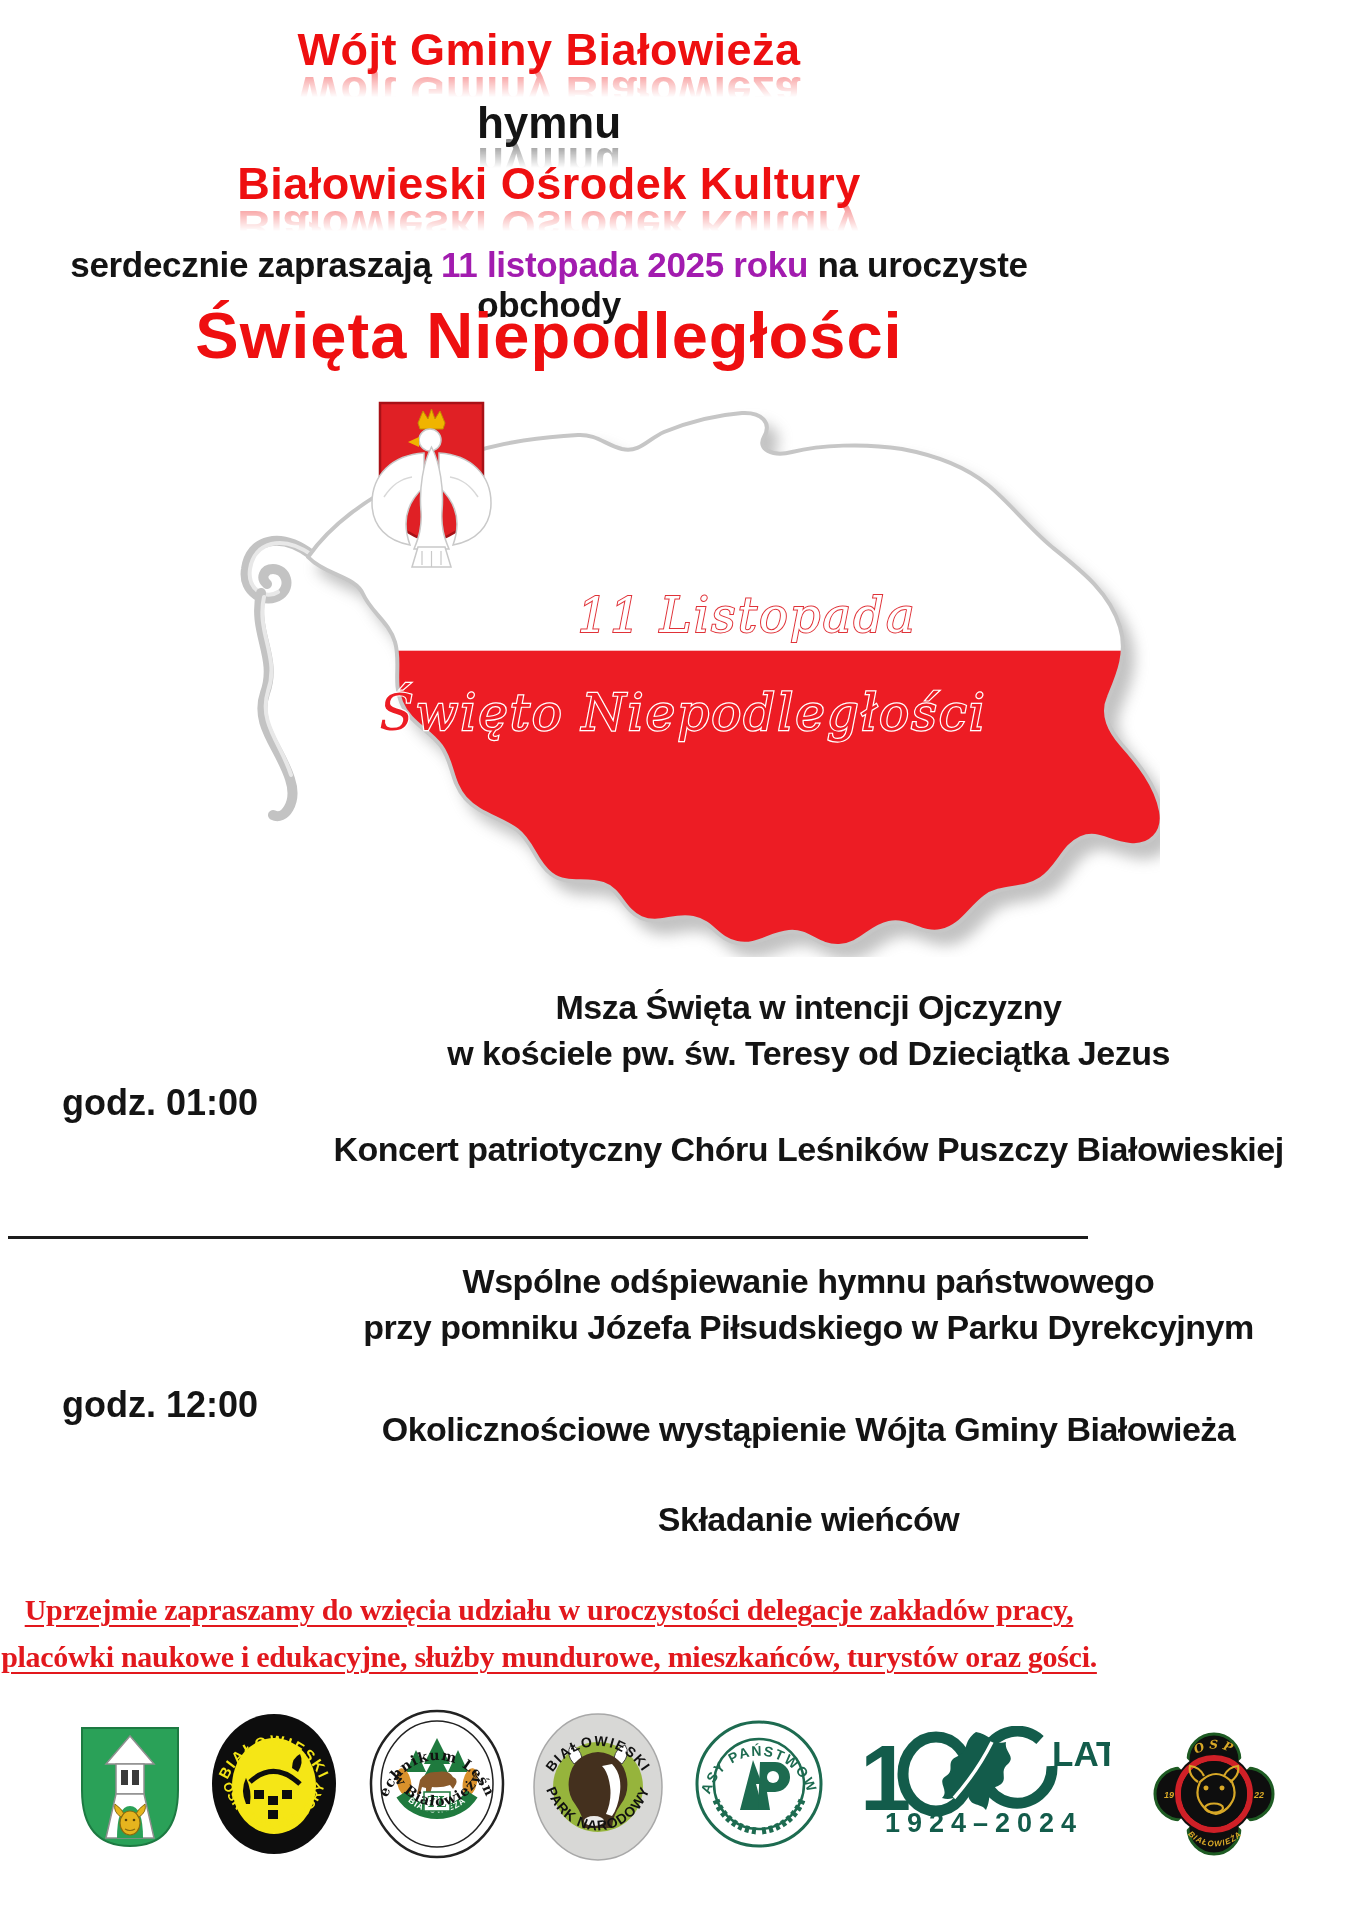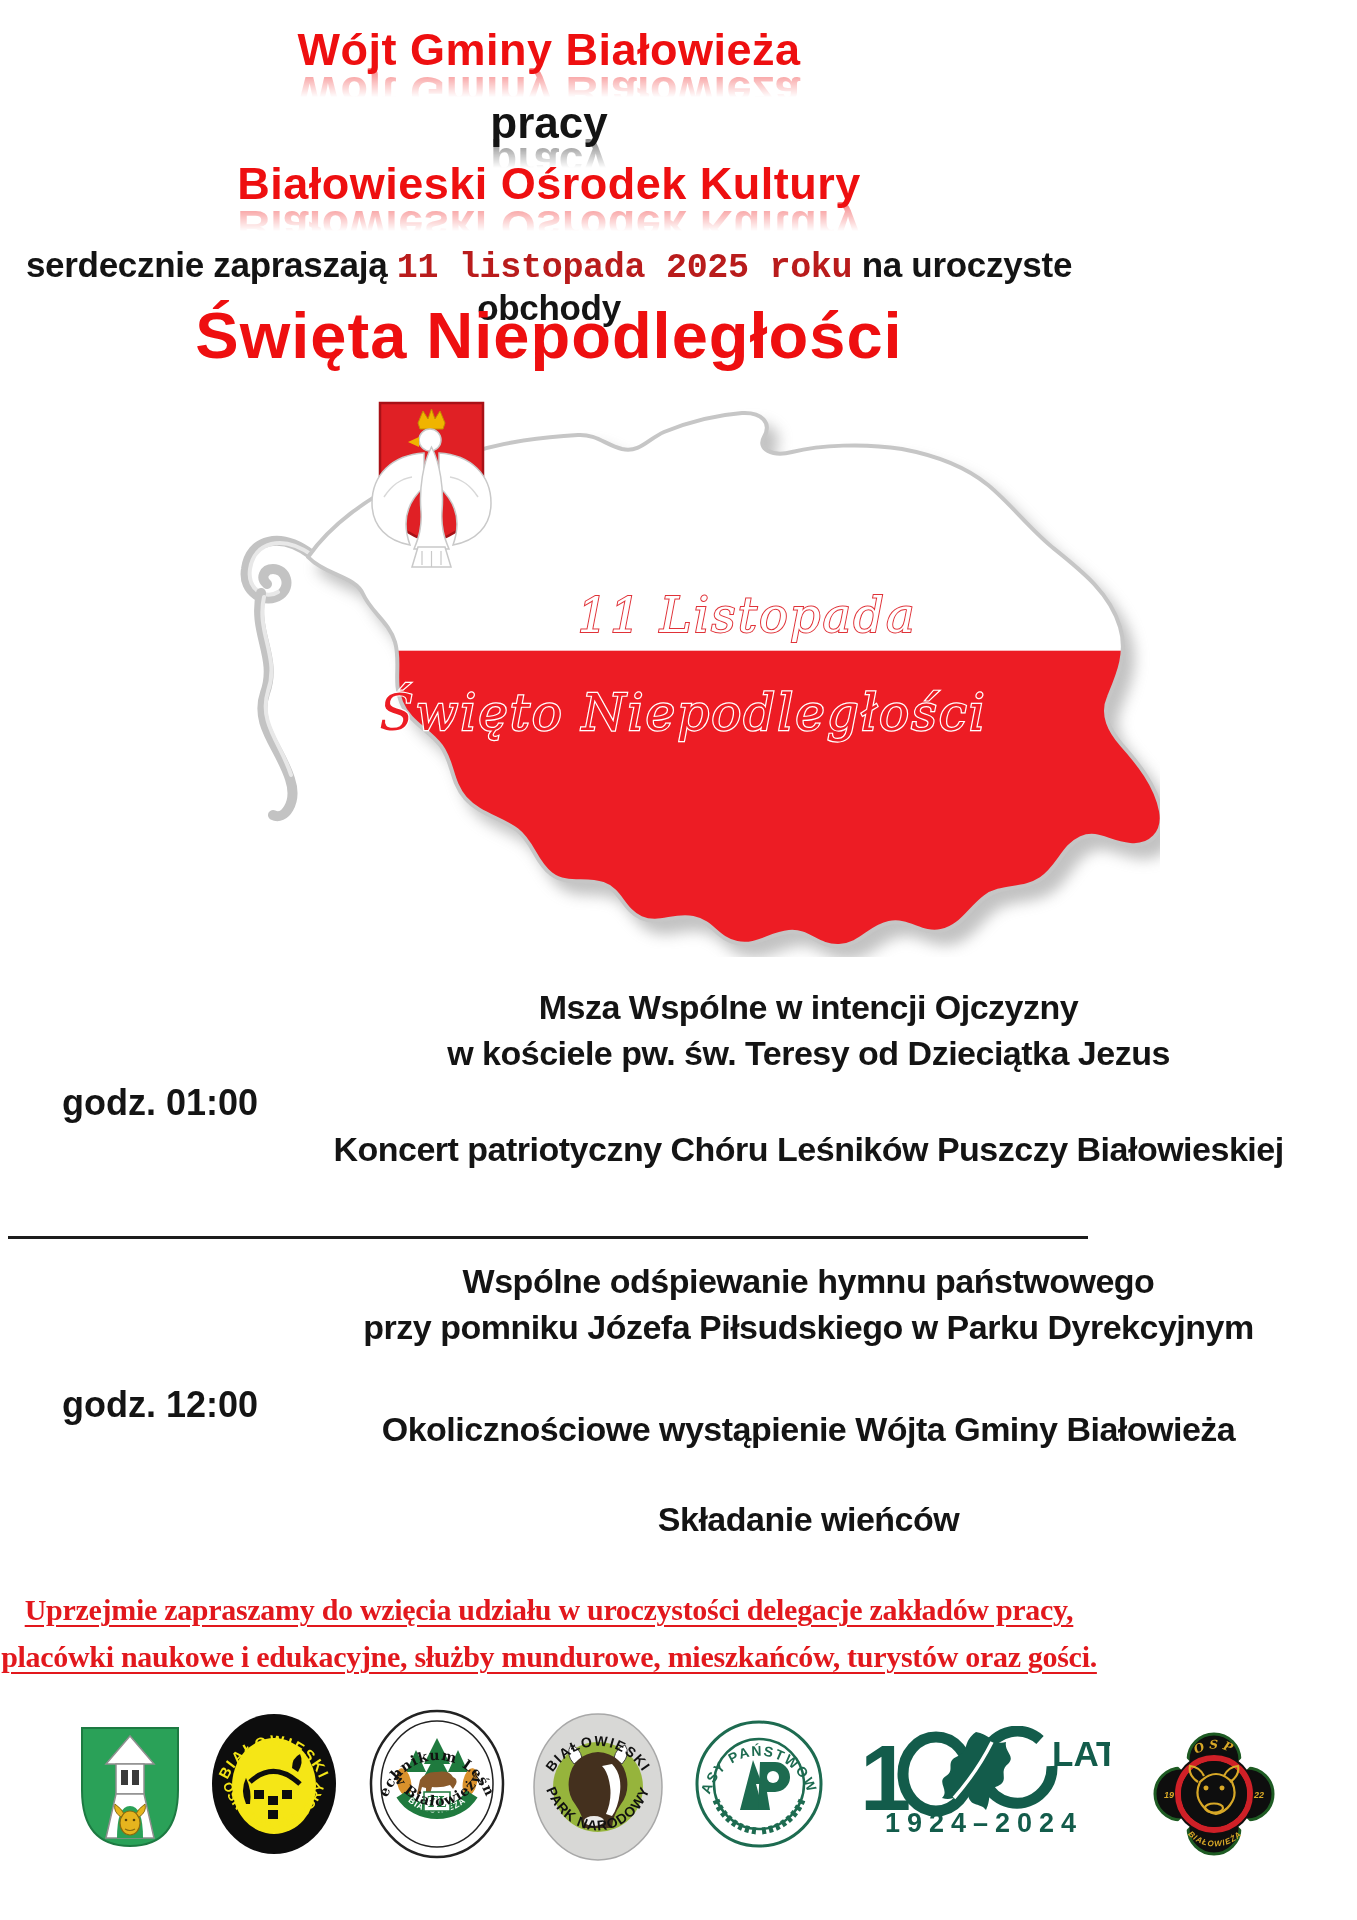--- a/index.html
+++ b/index.html
@@ -6,21 +6,21 @@
             font-family:"Liberation Sans","DejaVu Sans",sans-serif;}
   .stage{position:absolute;inset:0;width:1098px;height:1920px;}
 
   .centered{position:absolute;left:0;right:0;text-align:center;}
 
   .reflect{-webkit-box-reflect:below -10px linear-gradient(to bottom, rgba(0,0,0,0) 40%, rgba(0,0,0,0.55) 100%);}
 
   .org-line{font-size:45px;font-weight:bold;color:#ee0f10;letter-spacing:0.5px;}
   .conj-line{font-size:44px;font-weight:bold;color:#141414;}
   .invite-line{font-size:35px;font-weight:bold;color:#141414;letter-spacing:-0.3px;}
-  .invite-line .hl{color:#b91c1c;font-family:Liberation Mono, monospace;}
+  .invite-line .hl{color:#a21caf;}
   .event-title{font-size:65px;font-weight:bold;color:#ee0f10;letter-spacing:1px;}
 
   .sched-col{position:absolute;left:272px;width:1073px;text-align:center;
              font-size:34px;font-weight:bold;color:#141414;line-height:46px;letter-spacing:-0.5px;}
   .time-label{position:absolute;left:62px;font-size:36px;font-weight:bold;color:#141414;}
   .divider{position:absolute;left:8px;right:10px;top:1236px;border-top:3px solid #1c1c1c;height:0;}
 
   .notice{position:absolute;left:0;right:0;top:1586px;text-align:center;
           font-size:30px;font-weight:bold;color:#e2181d;line-height:47px;letter-spacing:-0.3px;
           text-decoration:underline;text-underline-offset:5px;text-decoration-thickness:2px;font-family:Liberation Serif, serif;}
@@ -31,21 +31,21 @@
 
   .logo{position:absolute;}
   .logo svg{width:100%;height:100%;display:block;}
 </style>
 </head>
 <body>
 
 <div class="stage">
 
   <div class="centered org-line reflect" style="top:24px;">Wójt Gminy Białowieża</div>
-  <div class="centered conj-line reflect" style="top:98px;">pracy</div>
+  <div class="centered conj-line reflect" style="top:98px;">hymnu</div>
   <div class="centered org-line reflect" style="top:158px;">Białowieski Ośrodek Kultury</div>
 
   <div class="centered invite-line" style="top:245px;"><span>serdecznie zapraszają </span><span class="hl">11 listopada 2025 roku</span><span> na uroczyste obchody</span></div>
 
   <div class="centered event-title" style="top:290px;margin-top:8px;">Święta Niepodległości</div>
 
   <div class="map-wrap">
     <svg viewBox="40 0 960 572">
       <defs>
         <linearGradient id="flagFill" x1="0" y1="0" x2="0" y2="1">
@@ -88,21 +88,21 @@
         <path d="M262,180 V166 M271.5,182 V166 M281,180 V166" stroke="#c9c9c9" stroke-width="1.2" fill="none"></path>
         <path d="M224,112 C232,100 240,94 252,92 M318,112 C310,100 302,94 290,92" stroke="#d8d8d8" stroke-width="1.5" fill="none"></path>
       </g>
 
       <text x="587" y="247" text-anchor="middle" font-family="DejaVu Serif, serif" font-style="italic" font-size="48" letter-spacing="2" fill="#ffffff" stroke="#e03238" stroke-width="2" paint-order="stroke">11 Listopada</text>
       <text x="523" y="345" text-anchor="middle" font-family="DejaVu Serif, serif" font-style="italic" font-size="50" letter-spacing="2" fill="#ed1c24" stroke="#ffffff" stroke-width="2.4" paint-order="stroke">Święto Niepodległości</text>
     </svg>
   </div>
 
   <div class="sched-col" style="top:984px;">
-    <div>Msza Wspólne w intencji Ojczyzny</div>
+    <div>Msza Święta w intencji Ojczyzny</div>
     <div>w kościele pw. św. Teresy od Dzieciątka Jezus</div>
   </div>
   <div class="time-label" style="top:1082px;">godz. 01:00</div>
   <div class="sched-col" style="top:1126px;">
     <div>Koncert patriotyczny Chóru Leśników Puszczy Białowieskiej</div>
   </div>
 
   <div class="divider"></div>
 
   <div class="sched-col" style="top:1258px;">

